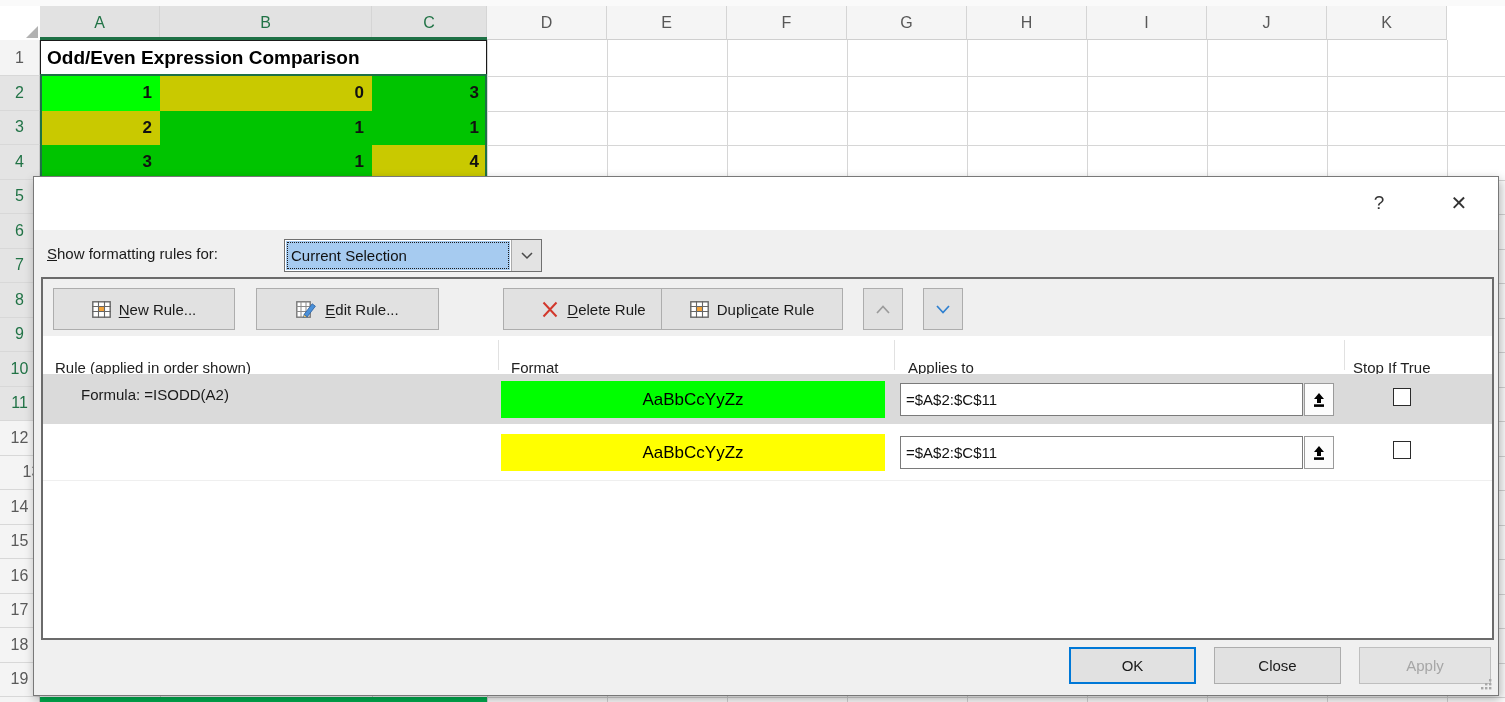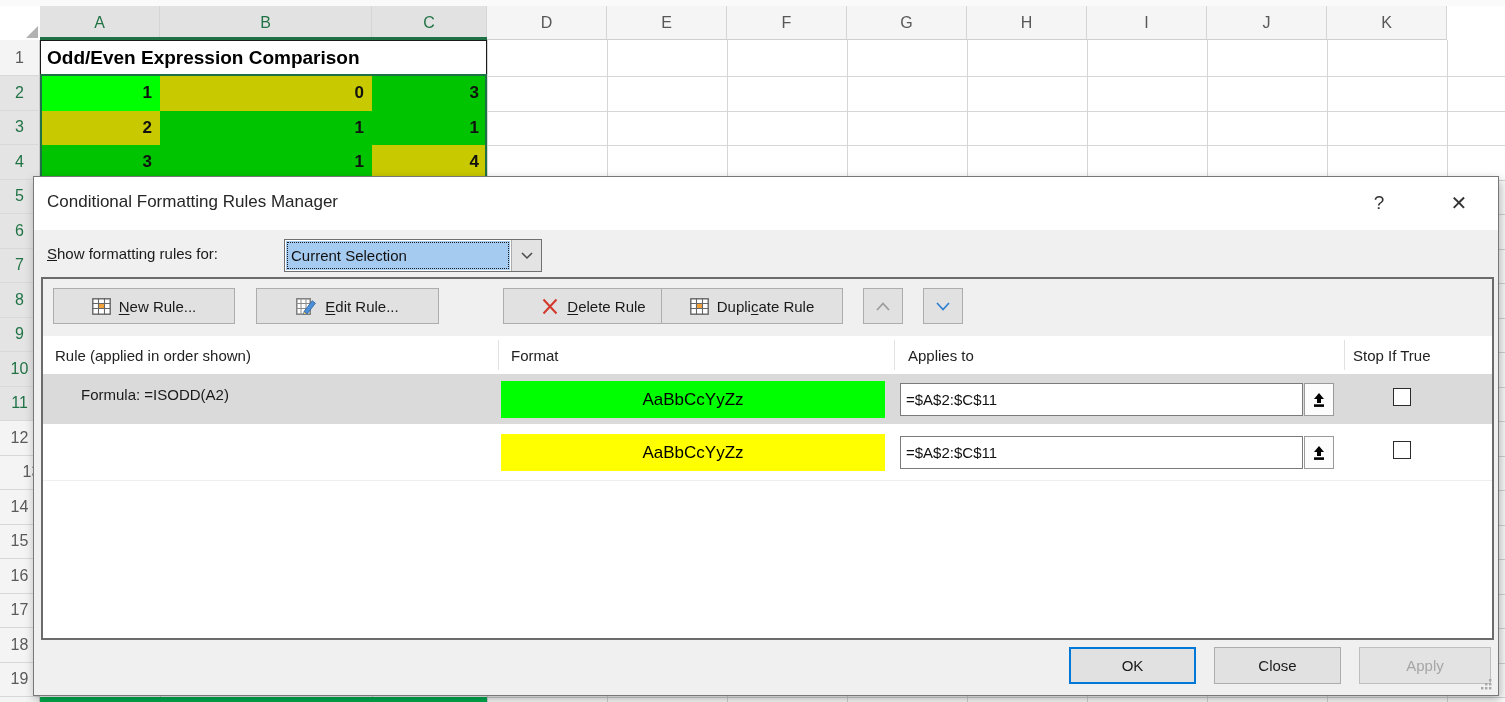--- a/index.html
+++ b/index.html
@@ -38,25 +38,25 @@
   #dlg-close{left:1410px;}
   #show-label{position:absolute;left:13px;top:68px;font-size:15px;color:#1a1a1a;}
   #combo{position:absolute;left:250px;top:62px;width:258px;height:33px;background:#fff;
     border:1px solid #707070;display:flex;box-sizing:border-box;}
   #combo-val{flex:1;margin:1px;background:#a6cbf0;outline:1px dotted #1b1b1b;outline-offset:-2px;
     display:flex;align-items:center;padding-left:5px;font-size:15px;color:#111;}
   #combo-btn{width:29px;background:#e3e3e3;border-left:1px solid #ababab;display:flex;align-items:center;justify-content:center;}
   #groupbox{position:absolute;left:7px;top:100px;width:1453px;height:363px;background:#fff;
     border:2px solid #6b6b6b;box-sizing:border-box;overflow:hidden;}
   #rtoolbar{position:absolute;left:0;top:0;right:0;height:57px;background:#f0f0f0;border-bottom:1px solid #dcdcdc;}
-  .tbtn{position:absolute;top:9px;height:36px;background:#e1e1e1;border:1px solid #adadad;
+  .tbtn{position:absolute;top:9px;height:42px;background:#e1e1e1;border:1px solid #adadad;
     display:flex;align-items:center;justify-content:center;gap:8px;font-size:15px;color:#1a1a1a;box-sizing:border-box;cursor:default;}
   .tbtn u{text-underline-offset:2px;}
   #listhead{position:absolute;left:0;top:57px;right:0;height:38px;background:#fff;border-bottom:1px solid #ececec;}
-  .lh{position:absolute;top:0;height:38px;display:flex;align-items:center;font-size:15px;color:#222;}
+  .lh{position:absolute;top:12px;height:38px;display:flex;align-items:center;font-size:15px;color:#222;}
   .lhdiv{position:absolute;top:4px;height:30px;width:1px;background:#e1e1e1;}
   .rulerow{position:absolute;left:0;right:0;height:50px;background:#fff;}
   .rulerow.sel{background:#dadada;}
   .ruletext{position:absolute;left:38px;top:0;height:40px;display:flex;align-items:center;font-size:15px;color:#1a1a1a;}
   .swatch{position:absolute;left:458px;top:7px;width:384px;height:37px;display:flex;align-items:center;justify-content:center;
     font-size:17px;color:#000;}
   .applies{position:absolute;left:857px;top:9px;width:403px;height:33px;border:1px solid #7a7a7a;background:#fff;
     font-size:15px;font-family:"Liberation Sans","DejaVu Sans",sans-serif;color:#111;padding:0 5px;box-sizing:border-box;}
   .picker{position:absolute;left:1261px;top:9px;width:30px;height:33px;background:#fcfcfc;border:1px solid #9a9a9a;
     display:flex;align-items:center;justify-content:center;box-sizing:border-box;cursor:default;}
@@ -149,21 +149,20 @@
       <div class="cell" style="left: 160px; top: 145px; width: 212px; height: 34.5px; background: rgb(0, 196, 0);">1</div>
       <div class="cell" style="left: 372px; top: 145px; width: 115px; height: 34.5px; background: rgb(201, 201, 0);">4</div>
       <div id="title-cell">Odd/Even Expression Comparison</div>
       <div id="sel-border"></div>
       <div id="head-underline"></div>
       <div id="bottom-green" style="background: rgb(0, 176, 80);"></div>
     </div>
 
   <div id="dialog">
     <div id="dlg-titlebar">
-      <div id="dlg-title">Conditional Formatting Rules Manager</div>
       <div id="dlg-help" class="titlebtn">?</div>
       <div id="dlg-close" class="titlebtn">✕</div>
     </div>
 
     <div id="show-label"><span></span><u>S</u><span>how formatting rules for:</span></div>
 
     <div id="combo">
       <div id="combo-val">Current Selection</div>
       <div id="combo-btn">
         <svg width="12" height="8" viewBox="0 0 12 8">

